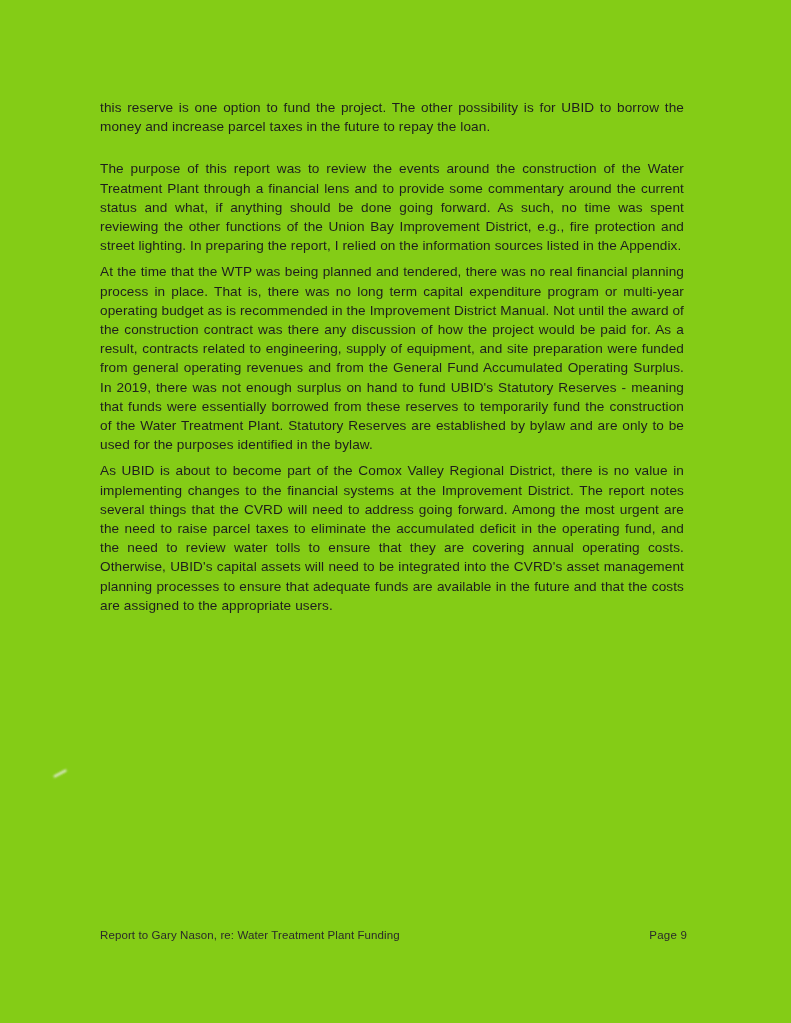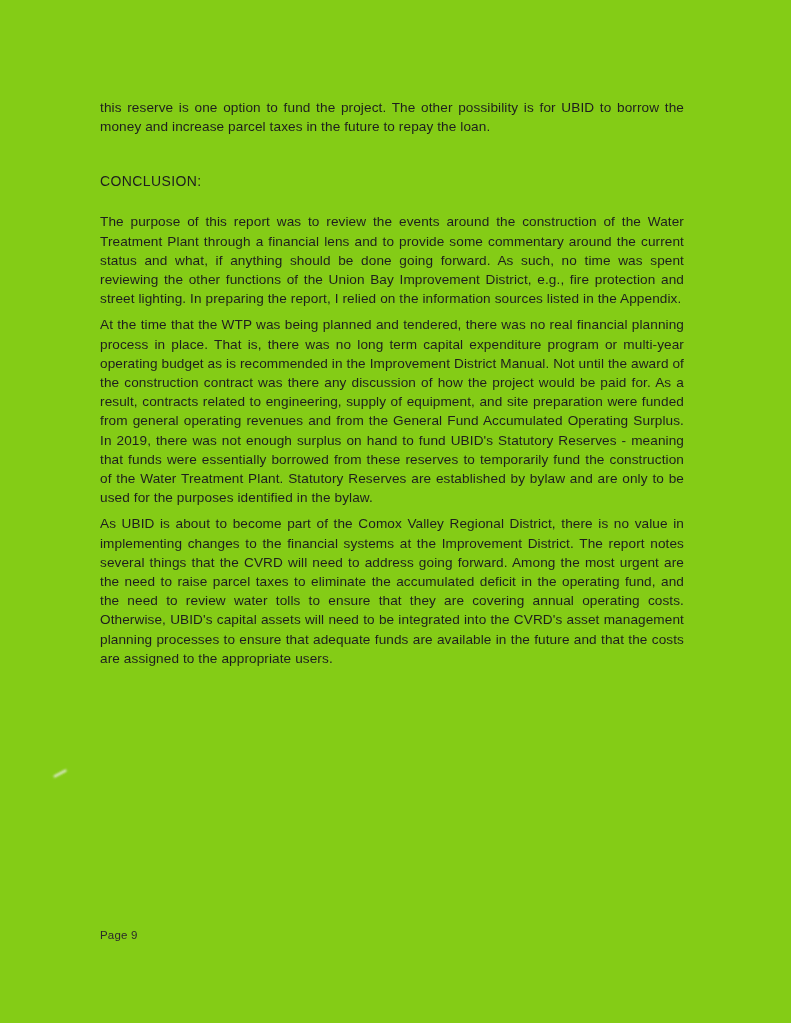--- a/index.html
+++ b/index.html
@@ -84,29 +84,29 @@
 </style>
 </head>
 <body>
 
 <div class="page">
 
   <div class="content">
 
     <p class="body-text para-continuation">this reserve is one option to fund the project. The other possibility is for UBID to borrow the money and increase parcel taxes in the future to repay the loan.</p>
 
-    <p class="section-heading">CONCLUSION:</p>
 
     <p class="body-text body-para">The purpose of this report was to review the events around the construction of the Water Treatment Plant through a financial lens and to provide some commentary around the current status and what, if anything should be done going forward.  As such, no time was spent reviewing the other functions of the Union Bay Improvement District, e.g., fire protection and street lighting.  In preparing the report, I relied on the information sources listed in the Appendix.</p>
 
     <p class="body-text body-para">At the time that the WTP was being planned and tendered, there was no real financial planning process in place.  That is, there was no long term capital expenditure program or multi-year operating budget as is recommended in the Improvement District Manual.  Not until the award of the construction contract was there any discussion of how the project would be paid for.  As a result, contracts related to engineering, supply of equipment, and site preparation were funded from general operating revenues and from the General Fund Accumulated Operating Surplus.  In 2019, there was not enough surplus on hand to fund UBID's Statutory Reserves - meaning that funds were essentially borrowed from these reserves to temporarily fund the construction of the Water Treatment Plant.  Statutory Reserves are established by bylaw and are only to be used for the purposes identified in the bylaw.</p>
 
     <p class="body-text body-para">As UBID is about to become part of the Comox Valley Regional District, there is no value in implementing changes to the financial systems at the Improvement District.  The report notes several things that the CVRD will need to address going forward.  Among the most urgent are the need to raise parcel taxes to eliminate the accumulated deficit in the operating fund, and the need to review water tolls to ensure that they are covering annual operating costs.  Otherwise, UBID's capital assets will need to be integrated into the CVRD's asset management planning processes to ensure that adequate funds are available in the future and that the costs are assigned to the appropriate users.</p>
 
   </div>
 
   <div class="smudge"></div>
 
   <div class="footer">
+    <span class="footer-left">Report to Gary Nason, re: Water Treatment Plant Funding</span>
     <span class="footer-right">Page 9</span>
   </div>
 
 </div>
 
 </body></html>

